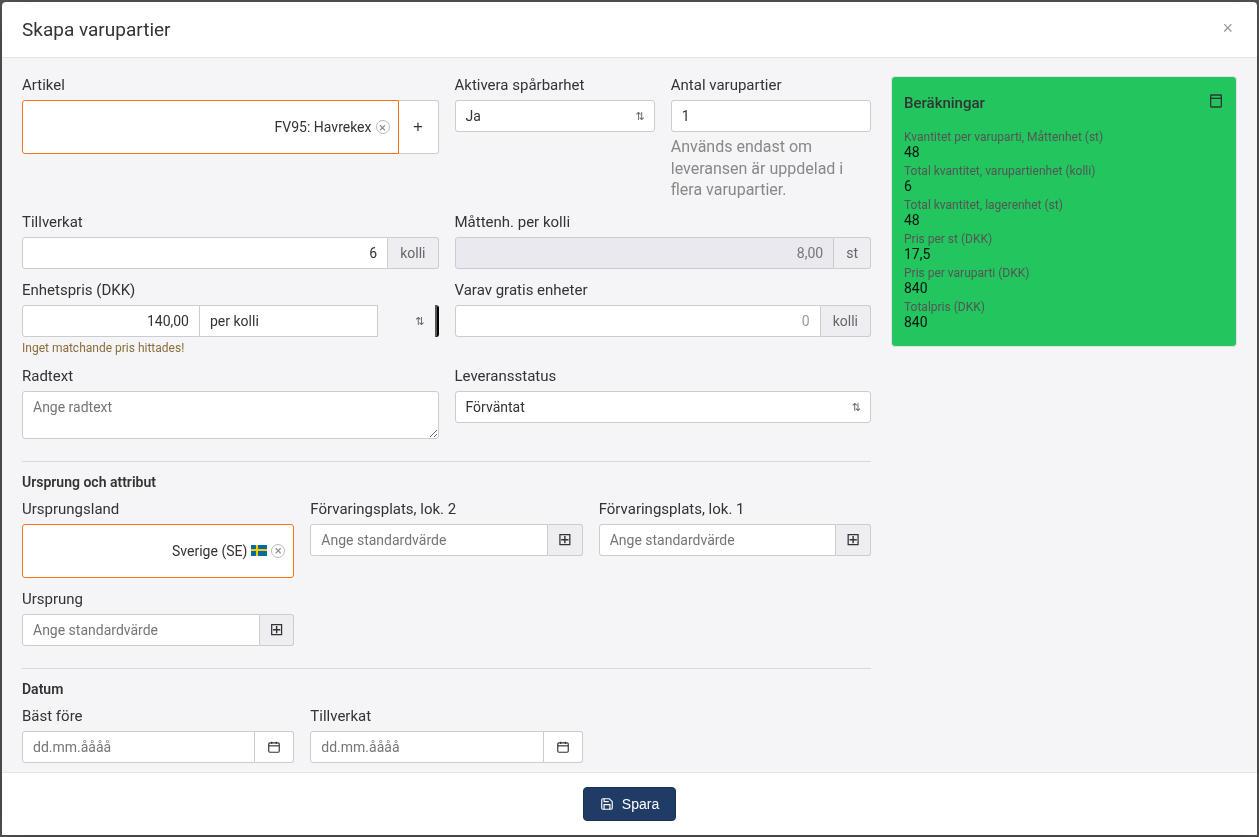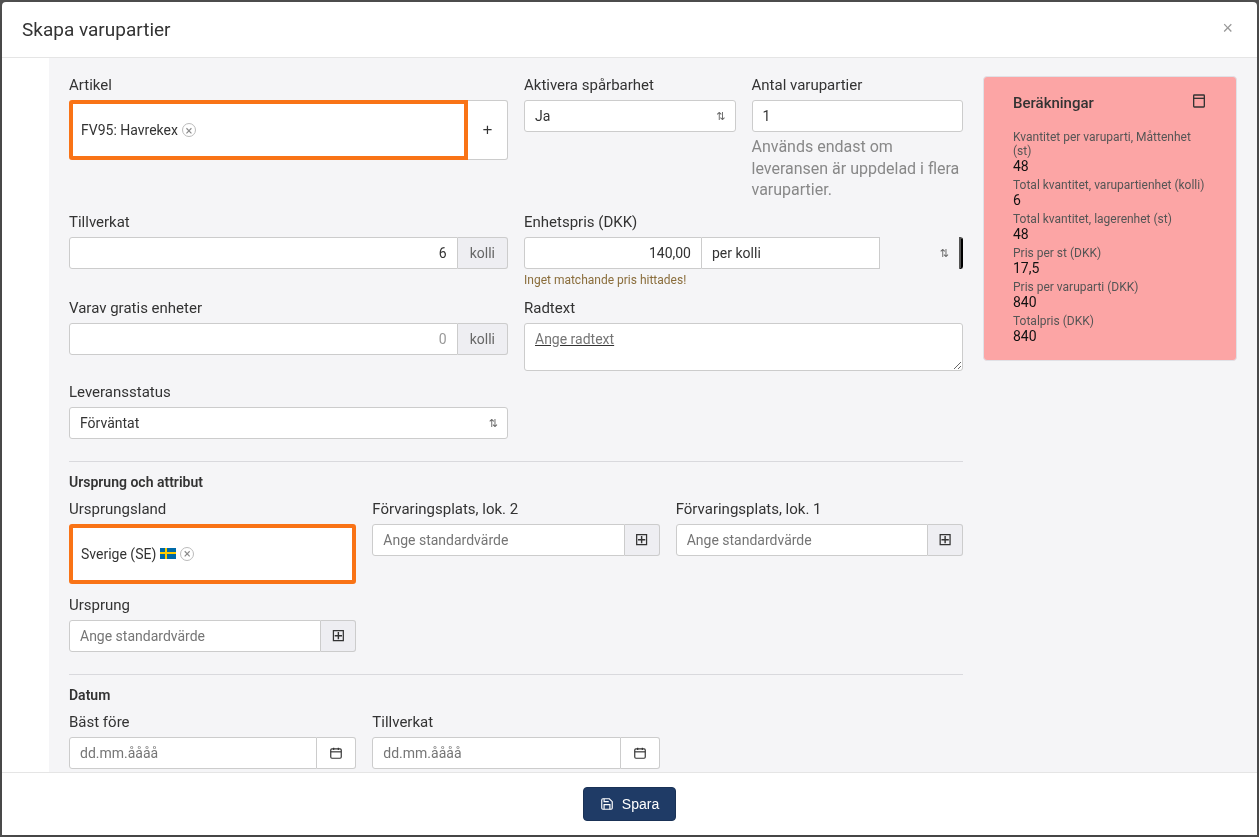--- a/index.html
+++ b/index.html
@@ -32,29 +32,28 @@
 .modal-title { font-size: 19px; font-weight: 400; color: #333; }
 .close-btn { font-size: 18px; color: #999; cursor: pointer; background: none; border: none; padding: 0 4px; }
 .modal-body {
   flex: 1;
   background: #f5f5f7;
   padding: 18px 20px;
   overflow-y: auto;
   display: flex;
   gap: 20px;
   align-items: flex-start;
-  margin-left: 47px;
 }
 .form-area { flex: 1; }
 .calc-panel {
-  width: 254px;
-  background: #fca5a5;
+  width: 346px;
+  background: #22c55e;
   border: 1px solid #e1e1e6;
   border-radius: 4px;
-  padding: 16px 29px;
+  padding: 16px 12px;
 }
 .calc-head { display:flex; justify-content:space-between; align-items:center; margin-bottom:18px; }
 .calc-head h3 { font-size:15px; font-weight:500; }
 .calc-label { font-size:12px; color:#555; margin-top:4px; }
 .calc-val { font-size:14px; color:#111; }
 
 .grid { display: grid; grid-template-columns: 1fr 1fr 1fr 1fr; gap: 12px 16px; }
 .col2 { grid-column: span 2; }
 .col1 { grid-column: span 1; }
 
@@ -66,21 +65,21 @@
 .input, .select, textarea {
   border: 1px solid #ccc;
   border-radius: 3px;
   padding: 7px 10px;
   font-size: 14px;
   background:#fff;
   color:#333;
   width:100%;
   font-family: inherit;
 }
-textarea { resize: both; min-height:46px;text-decoration:underline; }
+textarea { resize: both; min-height:46px; }
 .input[disabled] { background:#e9e9ef; color:#777; }
 
 .input-group { display:flex; }
 .input-group .input { border-radius:3px 0 0 3px; }
 .input-group .addon {
   border:1px solid #ccc; border-left:none;
   padding:7px 12px; background:#eeeef2; color:#666;
   border-radius:0 3px 3px 0; font-size:14px;
   display:flex; align-items:center;
 }
@@ -91,22 +90,22 @@
 }
 .input-group .addon-btn svg { width:14px; height:14px; }
 
 .select-wrap { position:relative; }
 .select-wrap .caret {
   position:absolute; right:10px; top:50%; transform:translateY(-50%);
   pointer-events:none; color:#666; font-size:11px;
 }
 
 .tag-input {
-  border:4px solid #f97316; border-radius:3px 0 0 3px; padding:18px 8px; background:#fff;
-  flex:1; display:flex; align-items:center; gap:4px; min-height:34px;
+  border:1px solid #f97316; border-radius:3px 0 0 3px; padding:18px 8px; background:#fff;
+  flex:1; display:flex; align-items:center; gap:4px; min-height:34px;justify-content:flex-end;
 }
 .tag { font-size:14px; color:#333; display:flex; align-items:center; gap:4px; }
 .tag .rm { font-size:13px; color:#888; cursor:pointer; border:1px solid #bbb; border-radius:50%; width:14px; height:14px; display:inline-flex; align-items:center; justify-content:center; line-height:1; }
 .btn-square {
   border:1px solid #ccc; border-left:none; background:#fff; width:40px; border-radius:0 3px 3px 0;
   display:flex; align-items:center; justify-content:center; cursor:pointer; color:#333; font-size:17px;
 }
 .btn-square.inset { background:#eeeef2; }
 
 hr.sep { border:none; border-top:1px solid #d9d9dd; margin:22px 0 12px; }
@@ -184,20 +183,27 @@
         </div>
 
         <div class="field col2">
           <div class="label">Tillverkat</div>
           <div class="input-group">
             <input class="input num-right" value="6" style="">
             <div class="addon">kolli</div>
           </div>
         </div>
 
+        <div class="field col2">
+          <div class="label">Måttenh. per kolli</div>
+          <div class="input-group">
+            <input class="input num-right" disabled="" value="8,00" style="">
+            <div class="addon">st</div>
+          </div>
+        </div>
 
         <div class="field col2">
           <div class="label">Enhetspris (DKK)</div>
           <div class="price-row">
             <input class="input num-right" value="140,00" style="">
             <div class="select-wrap">
               <input class="input" readonly="" value="per kolli" style="">
               <span class="caret">⇅</span>
             </div>
             <button class="addon-btn yellow">

